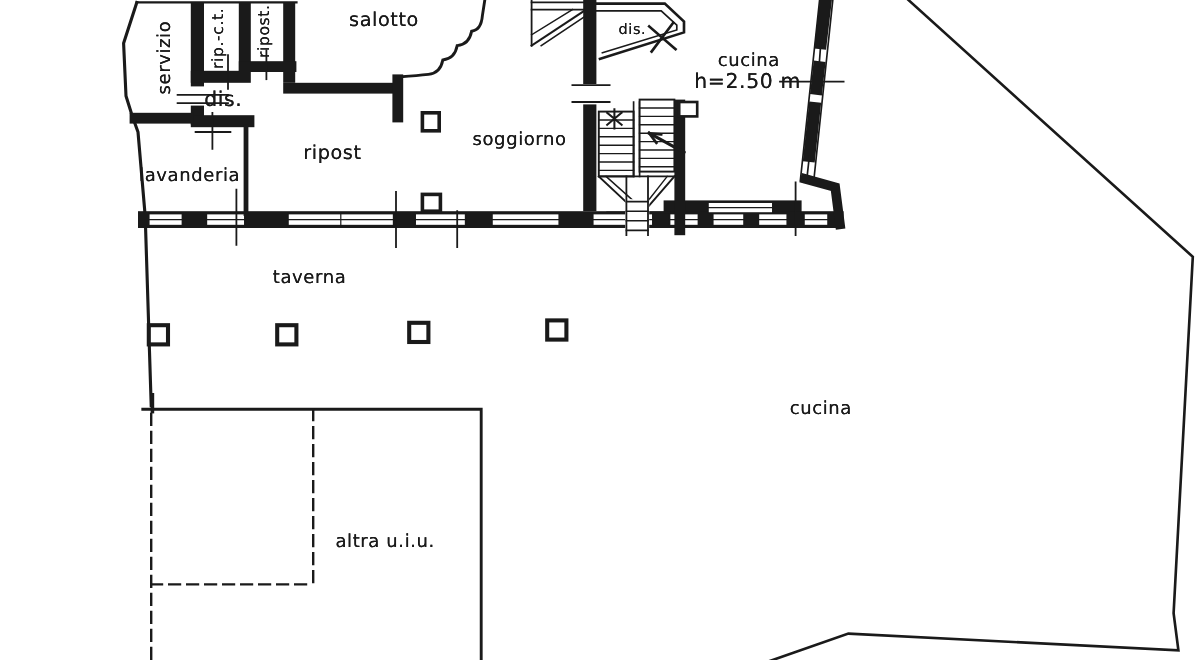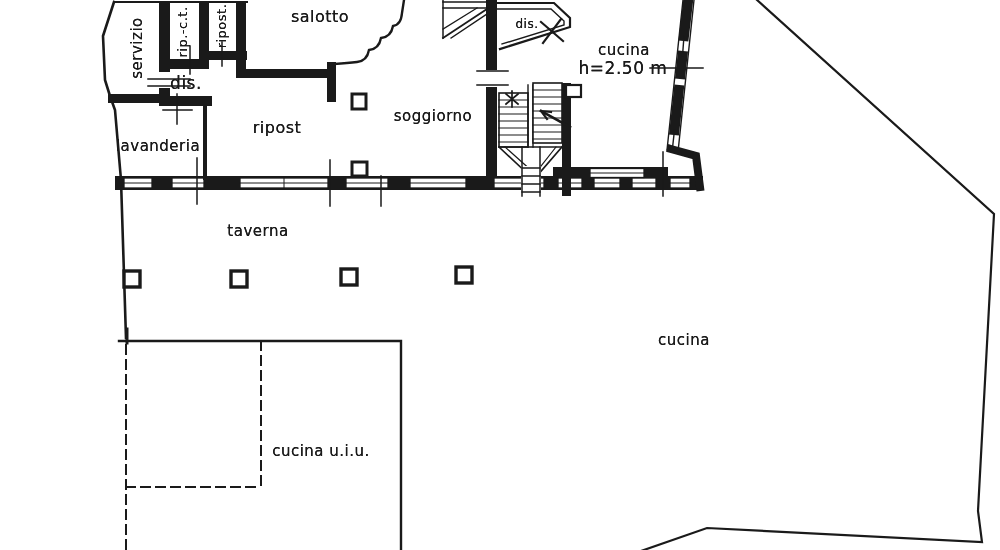--- a/index.html
+++ b/index.html
@@ -136,15 +136,15 @@
   <div class="lbl s14" style="left:186px;top:83px">dis.</div>
   <div class="lbl s16" style="left:320px;top:16px">salotto</div>
   <div class="lbl s16" style="left:277px;top:127px">ripost</div>
   <div class="lbl s15" style="left:433px;top:116px">soggiorno</div>
   <div class="lbl s15" style="left:158px;top:146px">lavanderia</div>
   <div class="lbl s12" style="left:527px;top:24px">dis.</div>
   <div class="lbl s15" style="left:624px;top:50px">cucina</div>
   <div class="lbl s14" style="left:623px;top:68px">h=2.50 m</div>
   <div class="lbl s15" style="left:258px;top:231px">taverna</div>
   <div class="lbl s15" style="left:684px;top:340px">cucina</div>
-  <div class="lbl s15" style="left:321px;top:451px">cucina u.i.u.</div>
+  <div class="lbl s15" style="left:321px;top:451px">altra u.i.u.</div>
 
 </div>
 
 </body></html>

